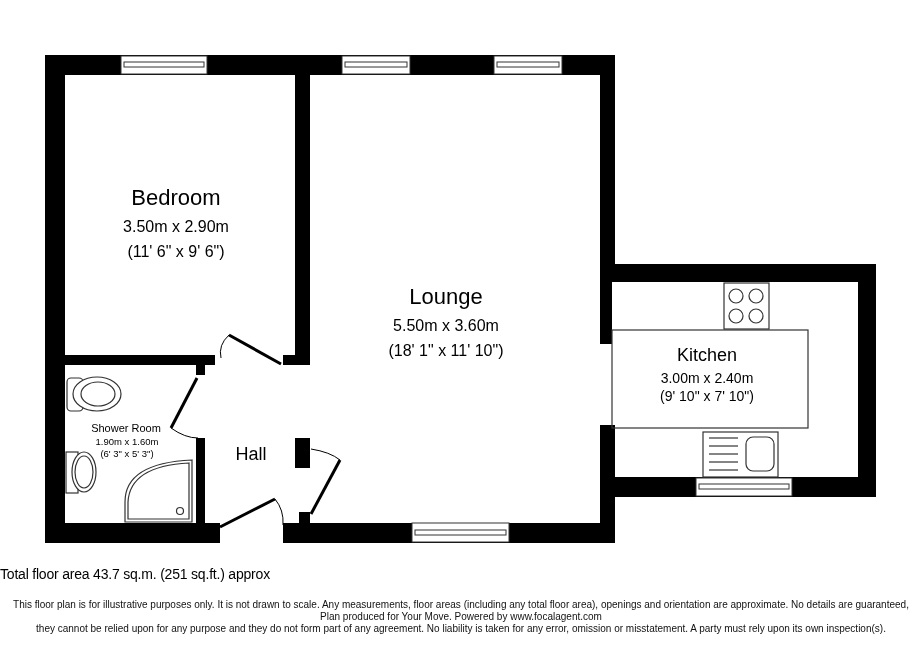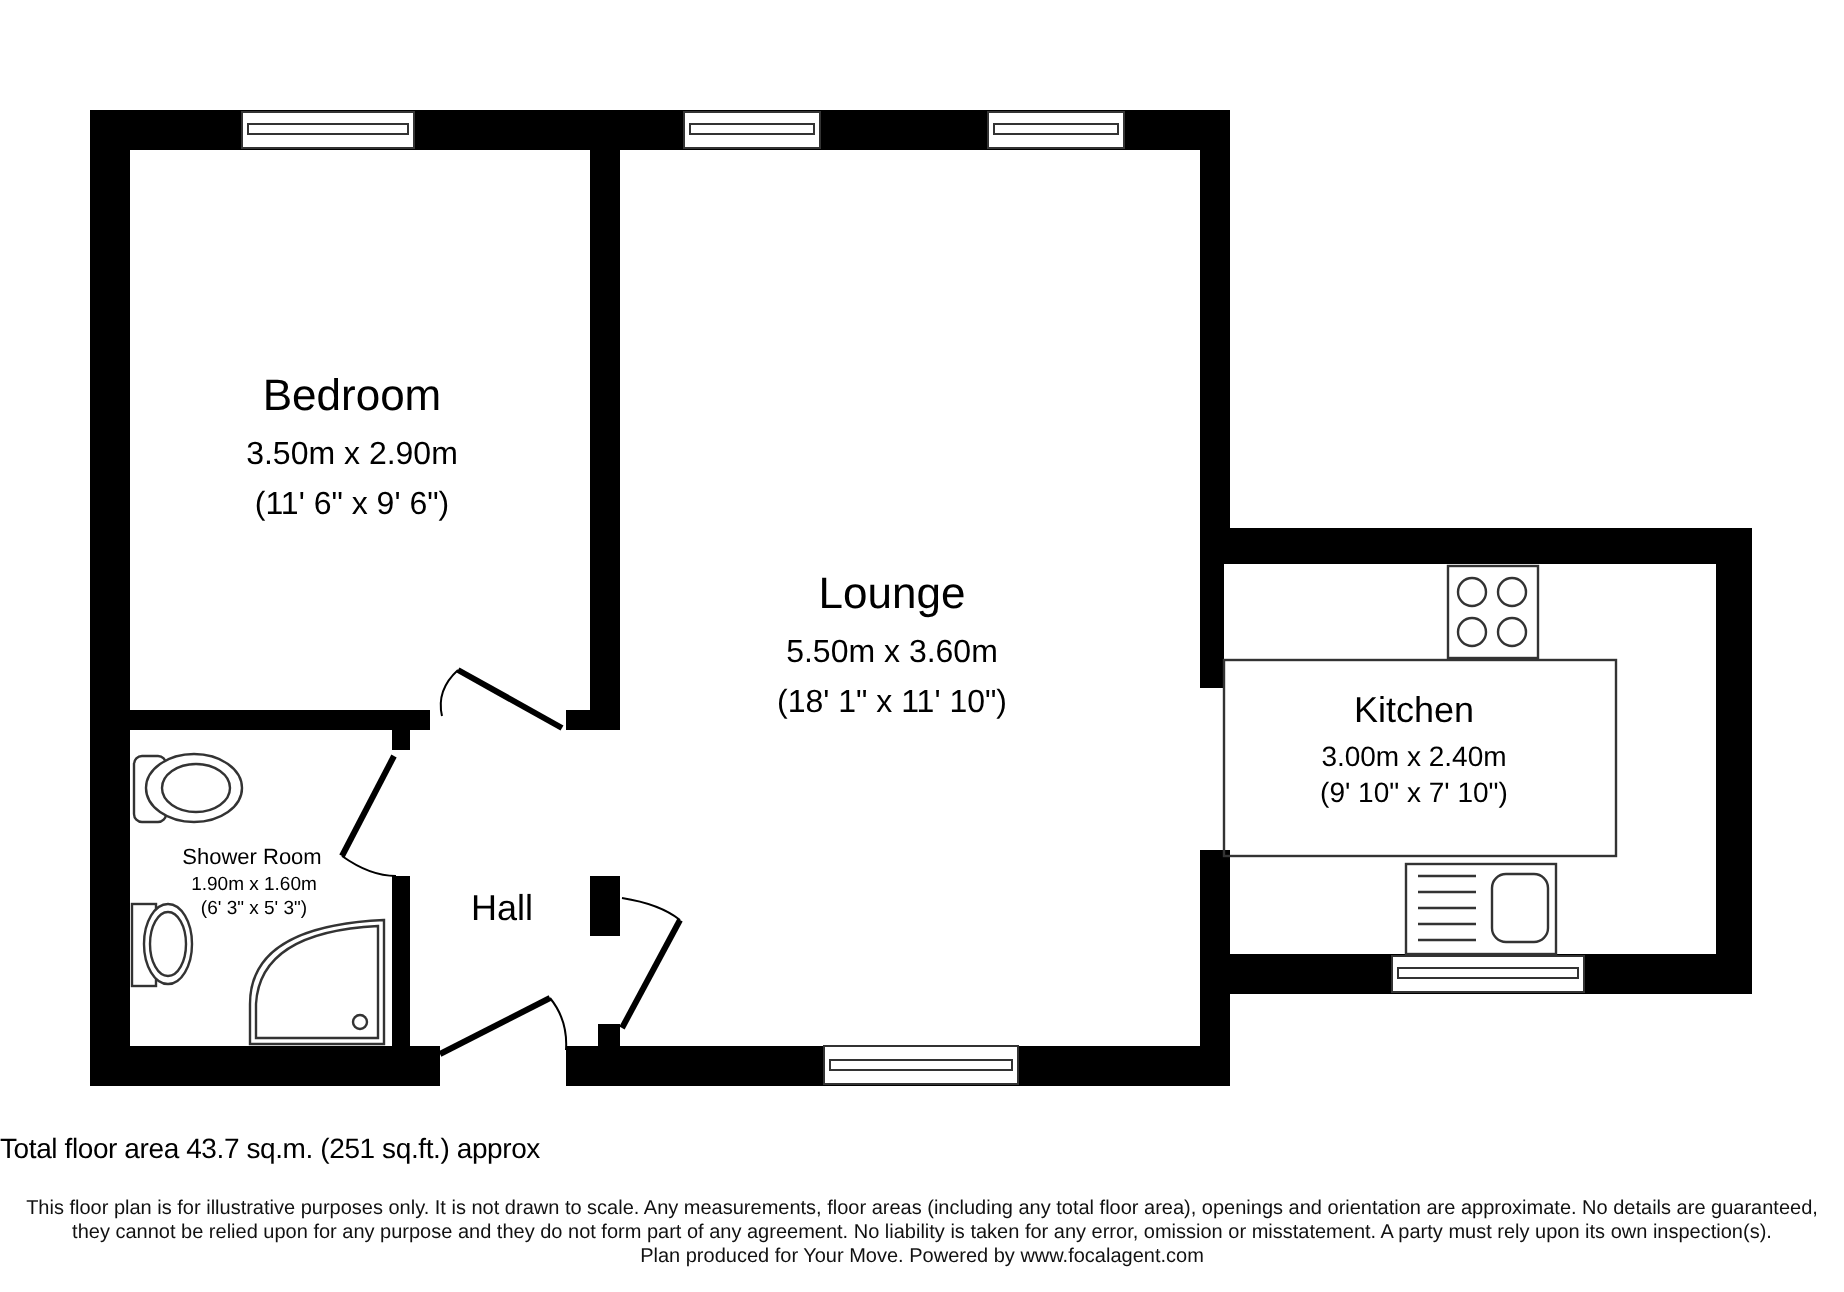--- a/index.html
+++ b/index.html
@@ -151,15 +151,15 @@
   </g>
   <g>
     <text class="room-label" x="251" y="460" font-size="18">Hall</text>
   </g>
 </svg>
 
 <div class="total-area">Total floor area 43.7 sq.m. (251 sq.ft.) approx</div>
 
 <div class="disclaimer">
   <div>This floor plan is for illustrative purposes only. It is not drawn to scale. Any measurements, floor areas (including any total floor area), openings and orientation are approximate. No details are guaranteed,</div>
+  <div>Plan produced for Your Move. Powered by www.focalagent.com</div>
   <div>they cannot be relied upon for any purpose and they do not form part of any agreement. No liability is taken for any error, omission or misstatement. A party must rely upon its own inspection(s).</div>
-  <div>Plan produced for Your Move. Powered by www.focalagent.com</div>
 </div>
 
 </body></html>

